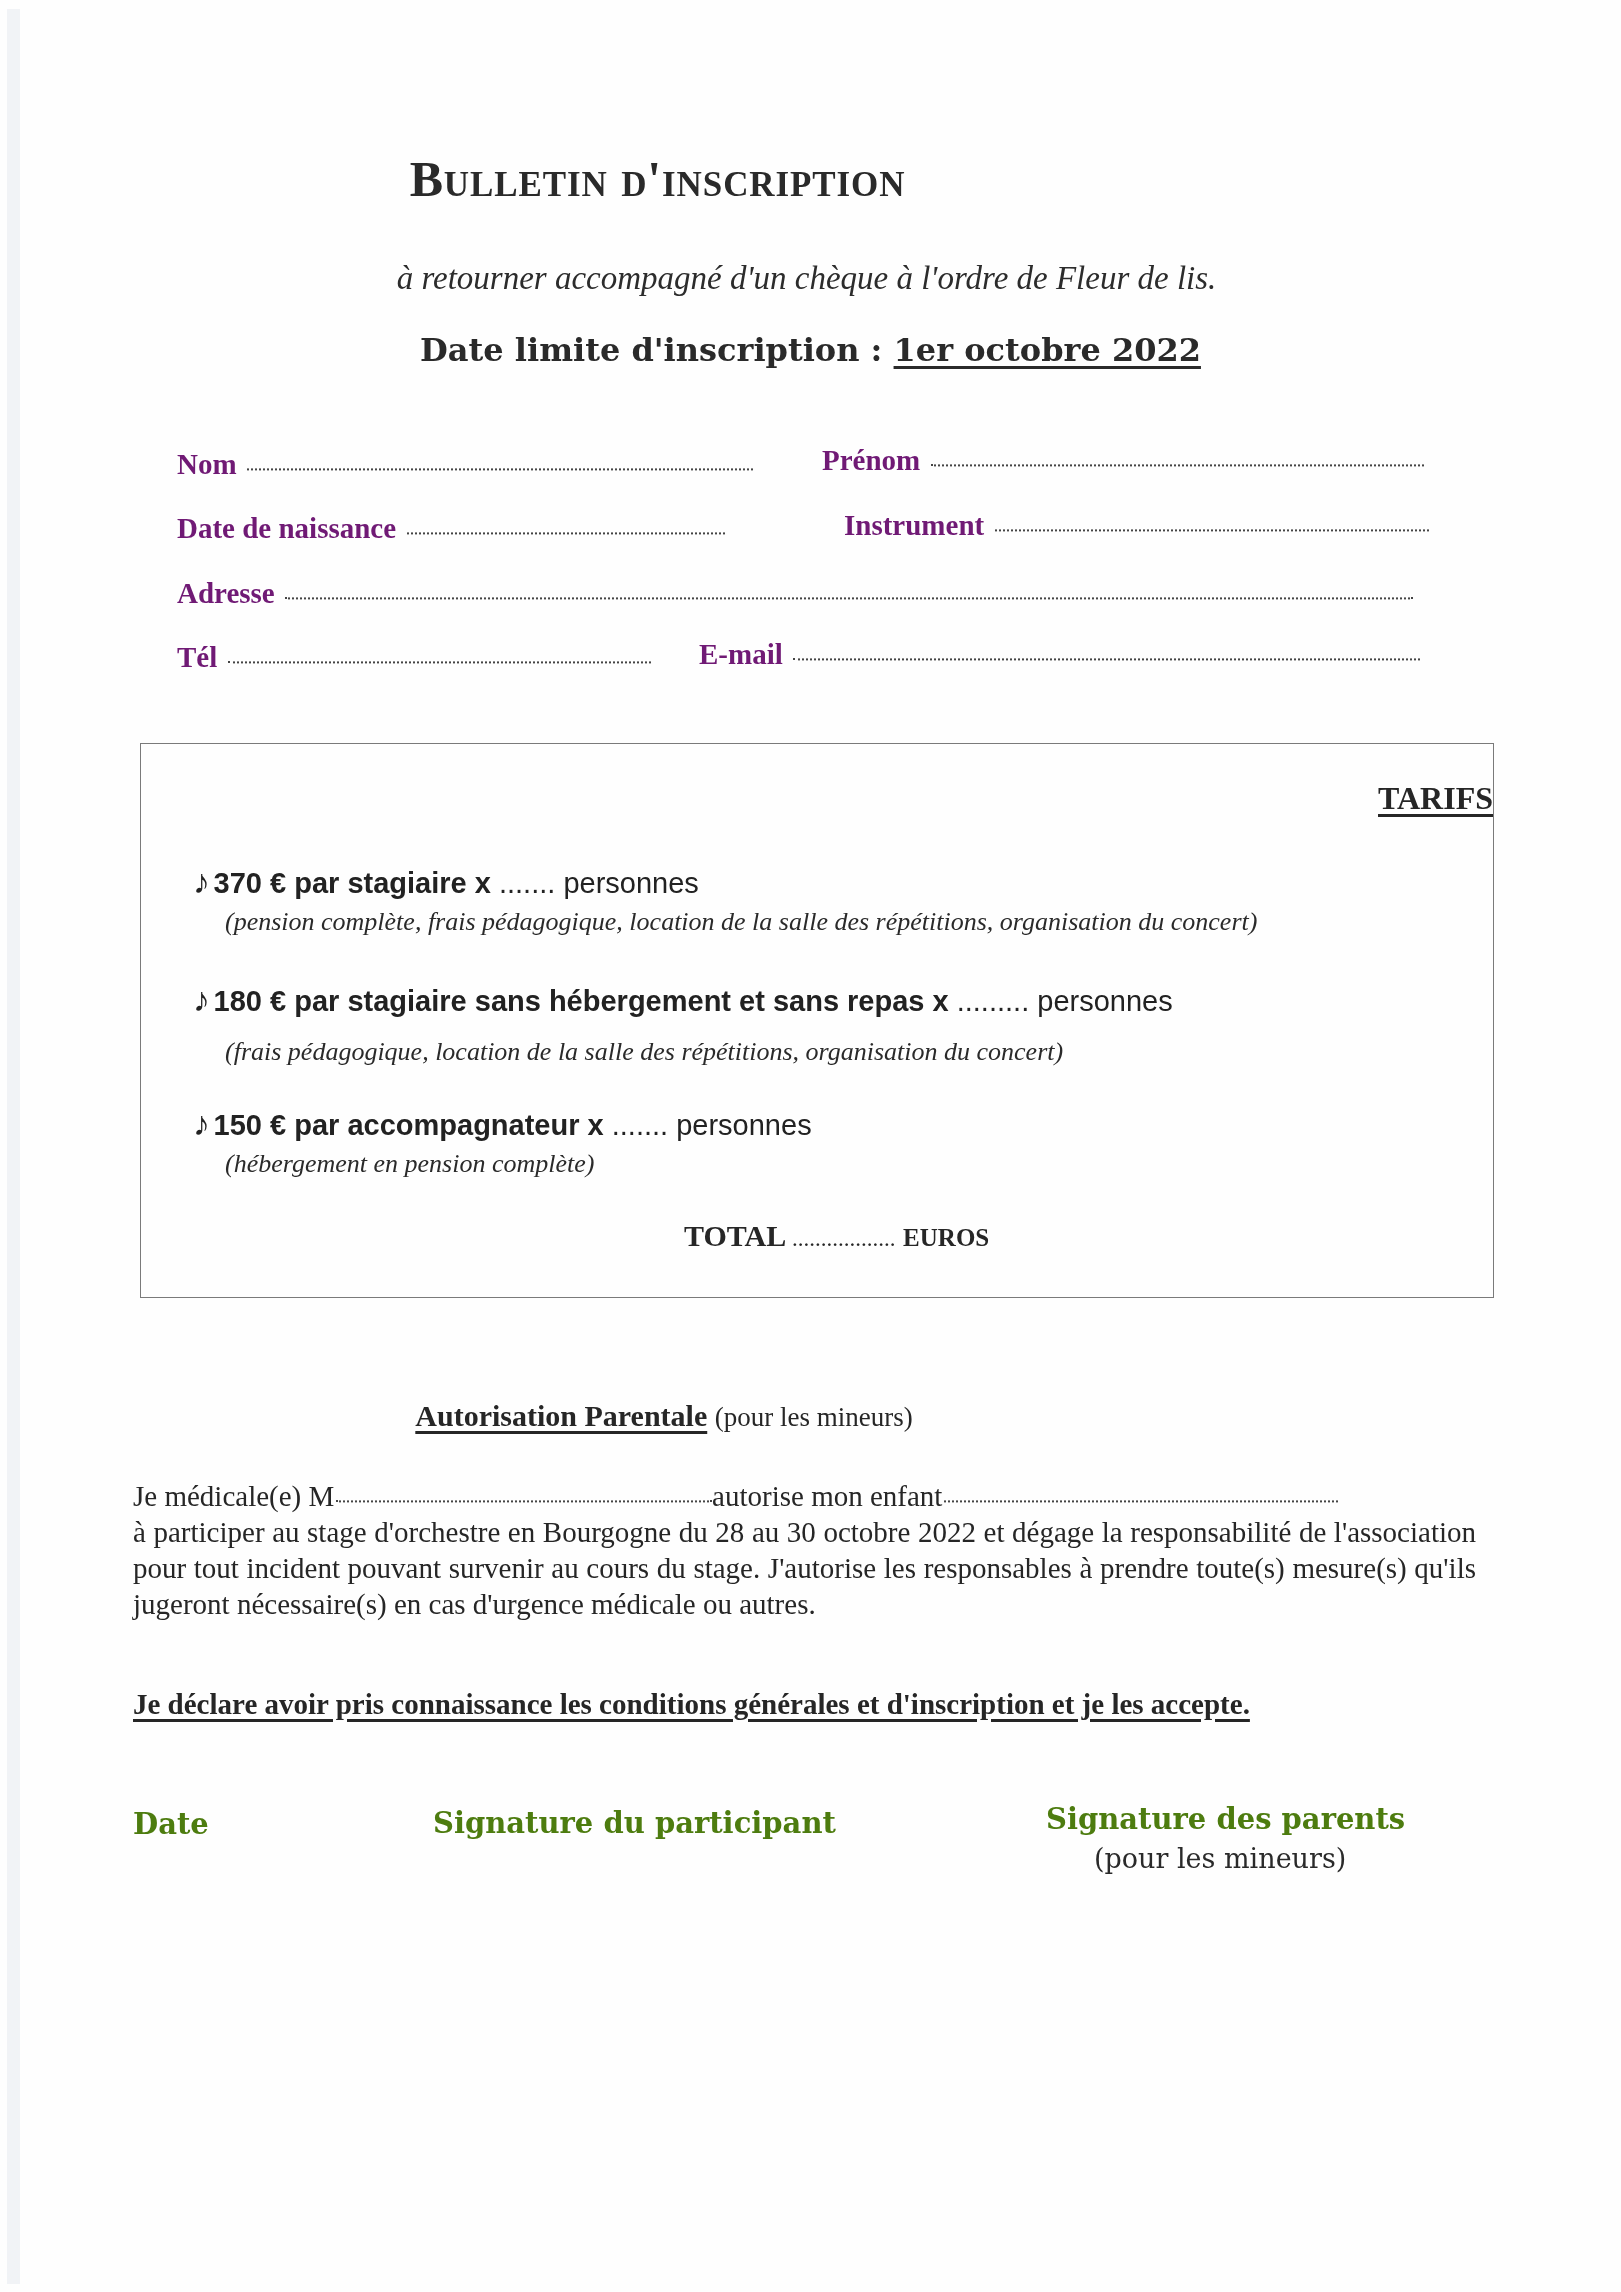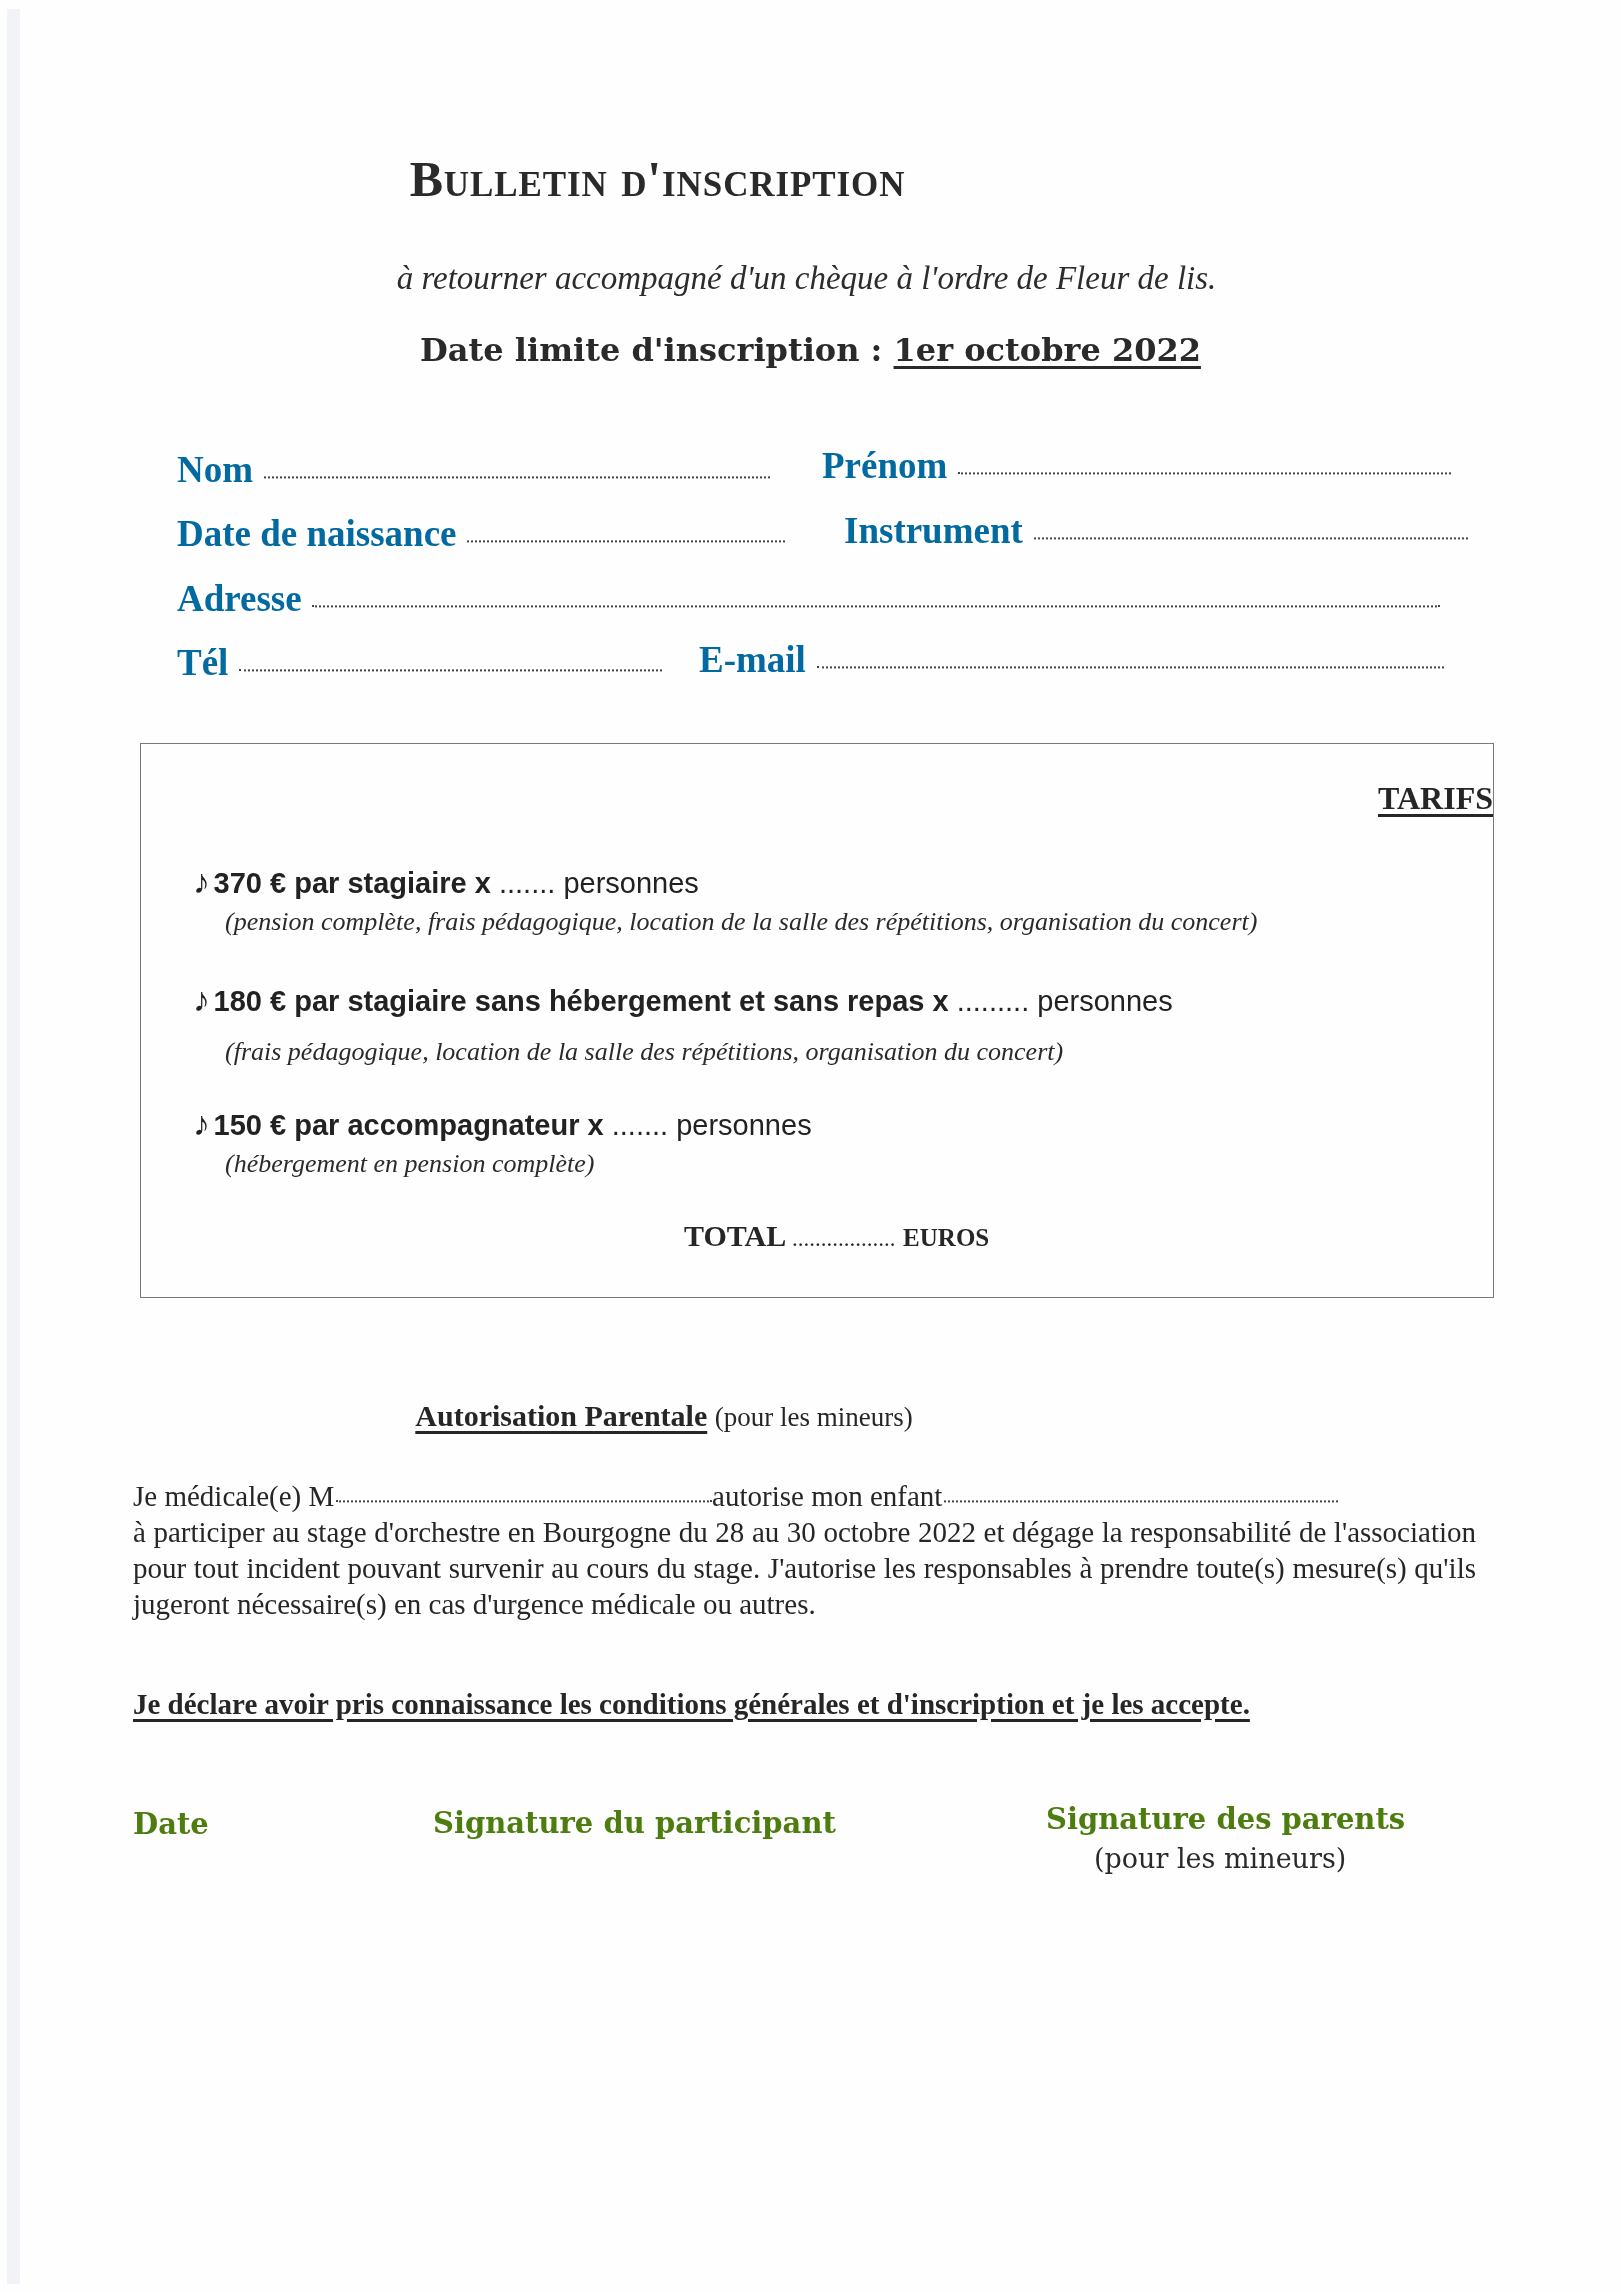--- a/index.html
+++ b/index.html
@@ -9,21 +9,21 @@
     font-family:"Liberation Serif", "DejaVu Serif", serif;
   }
   .scan-edge { position:absolute; left:7.2px; top:9px; width:12.5px; height:2275px; background:#f1f3f6; }
   .abs { position:absolute; white-space:nowrap; }
 
   .title { left:0; width:1315px; top:150px; text-align:center; font-size:50px; font-weight:bold; letter-spacing:0.9px; font-variant:small-caps; color:#2a2a2a; }
   .subtitle { left:0; width:1613px; top:260px; text-align:center; font-size:33px; font-style:italic; font-family:"Liberation Serif", serif; color:#2c2c2c; }
   .deadline { left:0; width:1621px; top:331px; text-align:center; font-size:32px; font-weight:bold; font-family:"DejaVu Serif", serif; color:#2a2a2a; }
   .deadline .u { text-decoration:underline; text-underline-offset:4.5px; }
 
-  .field { font-size:37px; font-weight:bold; font-family:"Liberation Serif", serif; color:#0369a1; display:flex; align-items:baseline; }
+  .field { font-size:29px; font-weight:bold; font-family:"Liberation Serif", serif; color:#701a75; display:flex; align-items:baseline; }
   .dots { display:inline-block; border-bottom:2.7px dotted #444; height:0; margin-left:10.7px; transform:translateY(-3.6px); }
 
   .tarifs-box { position:absolute; left:140px; top:743px; width:1354px; height:555px; border:1.8px solid #7a7a7a; box-sizing:border-box; }
   .tarifs-title { left:0; width:100%; top:36px; text-align:right; font-size:32px; font-weight:bold; text-decoration:underline; text-underline-offset:5.4px; text-decoration-thickness:2.7px; }
   .rate { font-family:"Liberation Sans", sans-serif; font-size:29px; color:#222; }
   .rate b { font-weight:bold; }
   .note { font-size:26px; font-style:italic; font-family:"Liberation Serif", serif; color:#2a2a2a; }
   .note-icon { font-size:34px; margin-right:3.6px; }
 
   .total { font-size:30px; font-weight:bold; font-family:"Liberation Serif", serif; }

